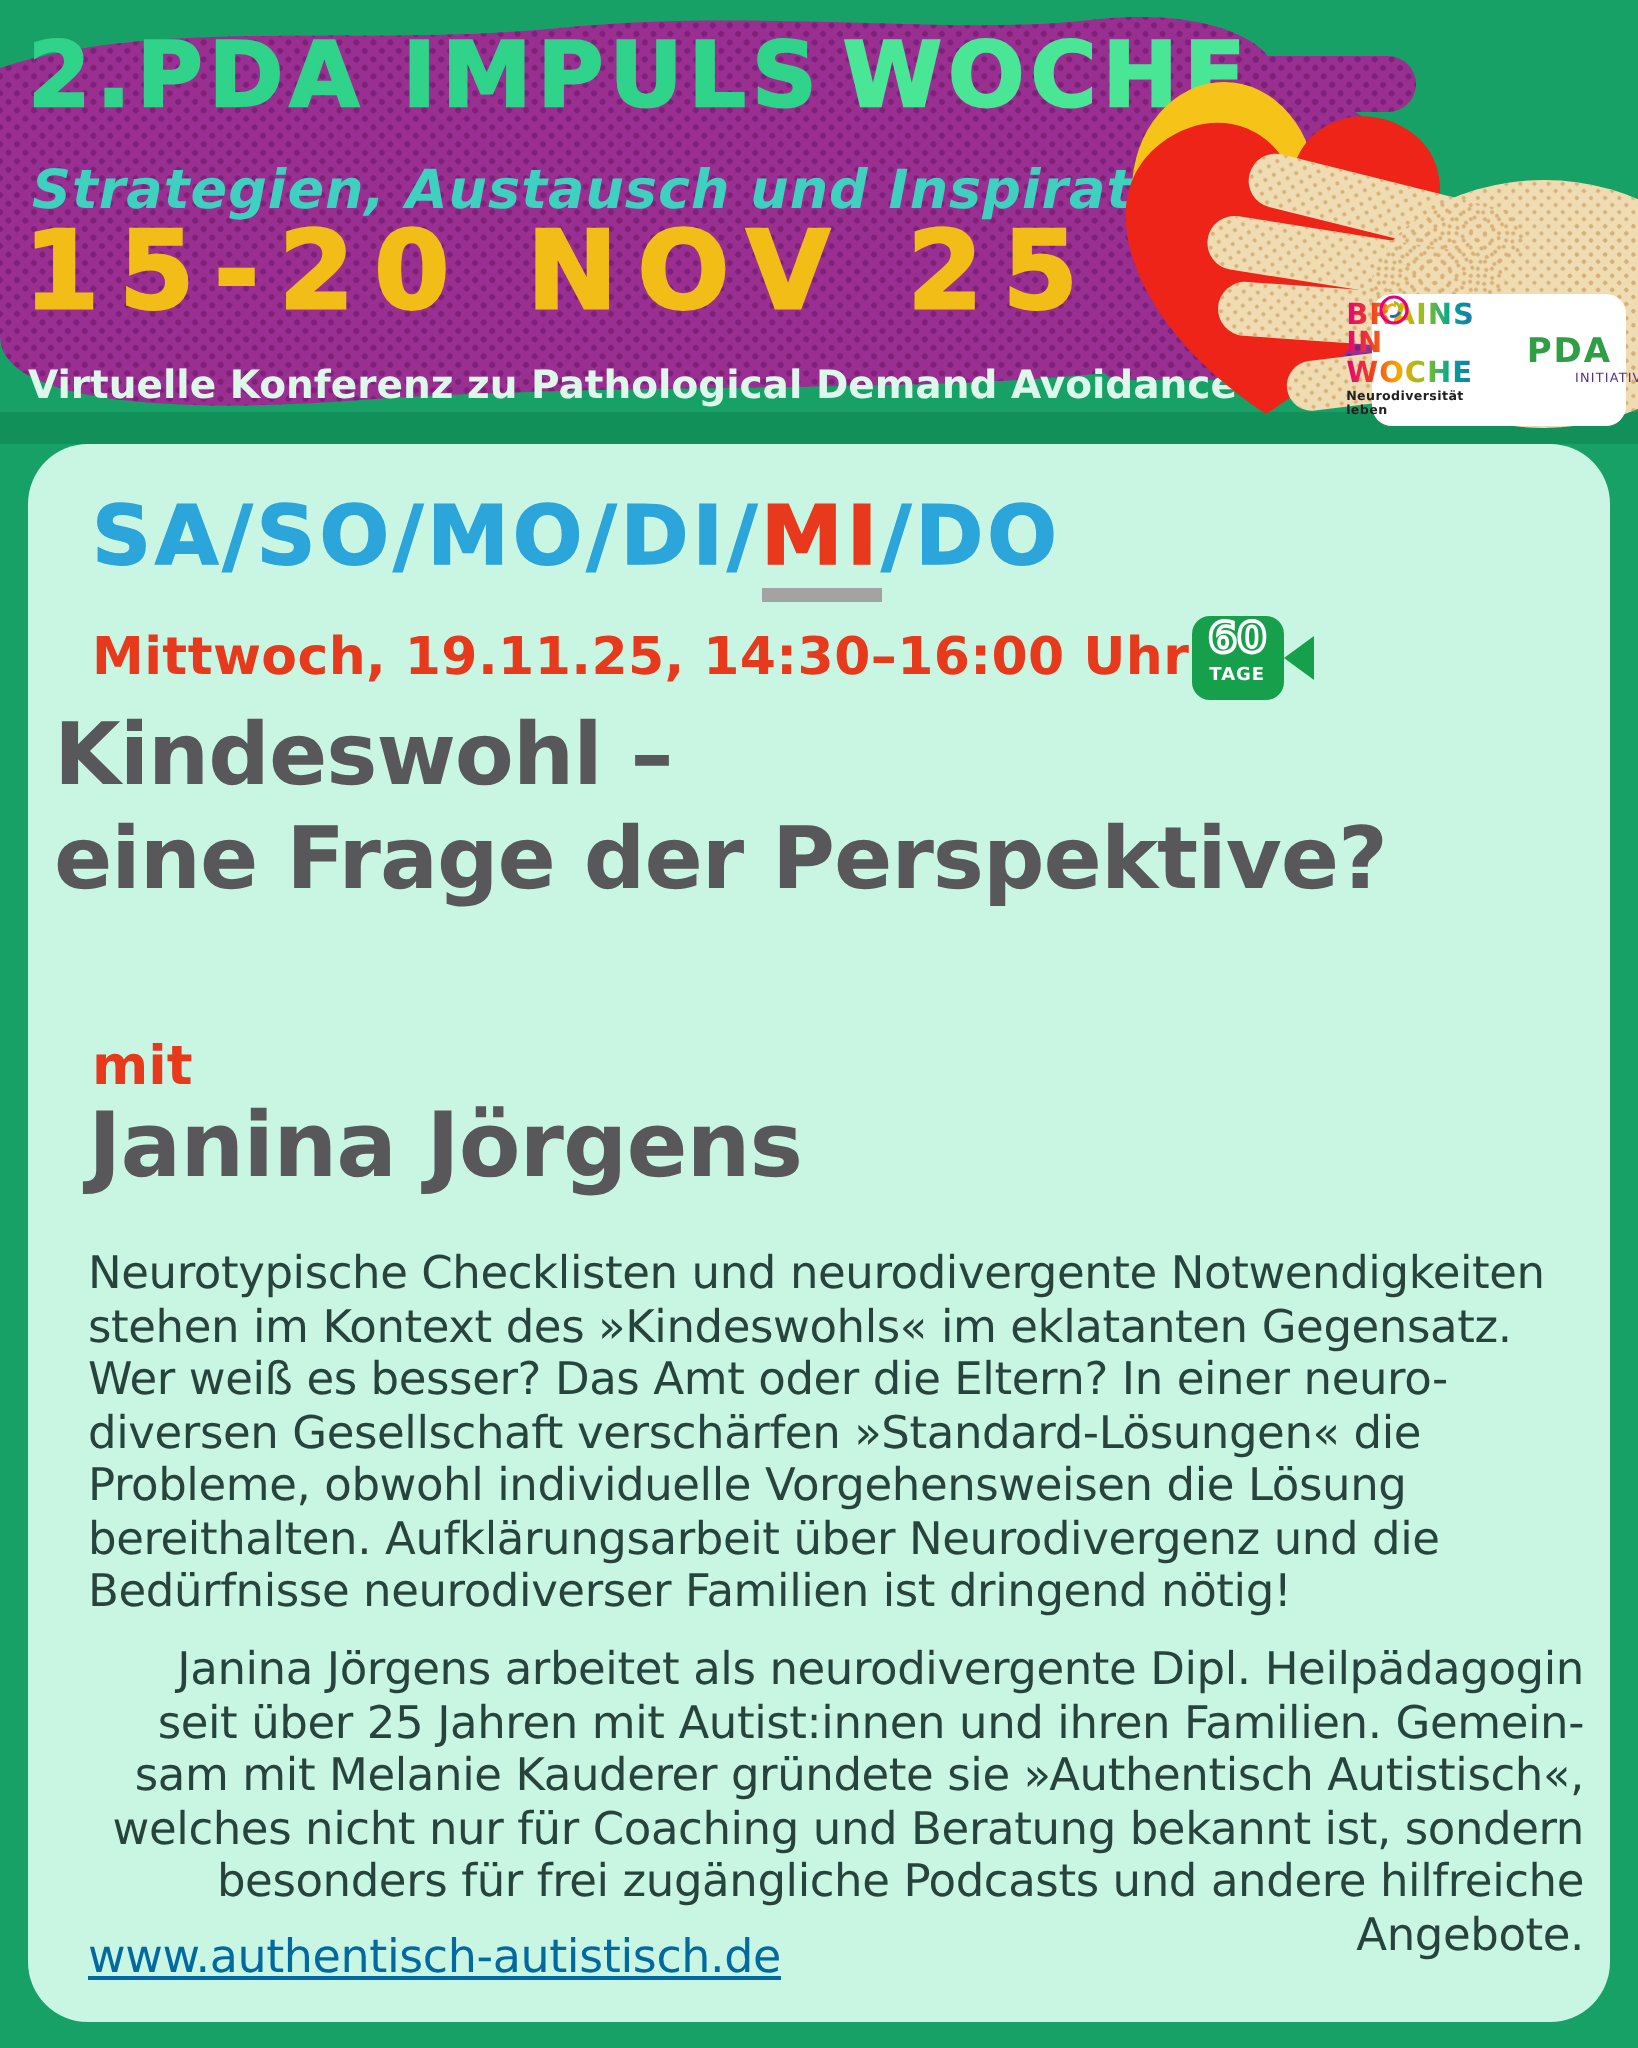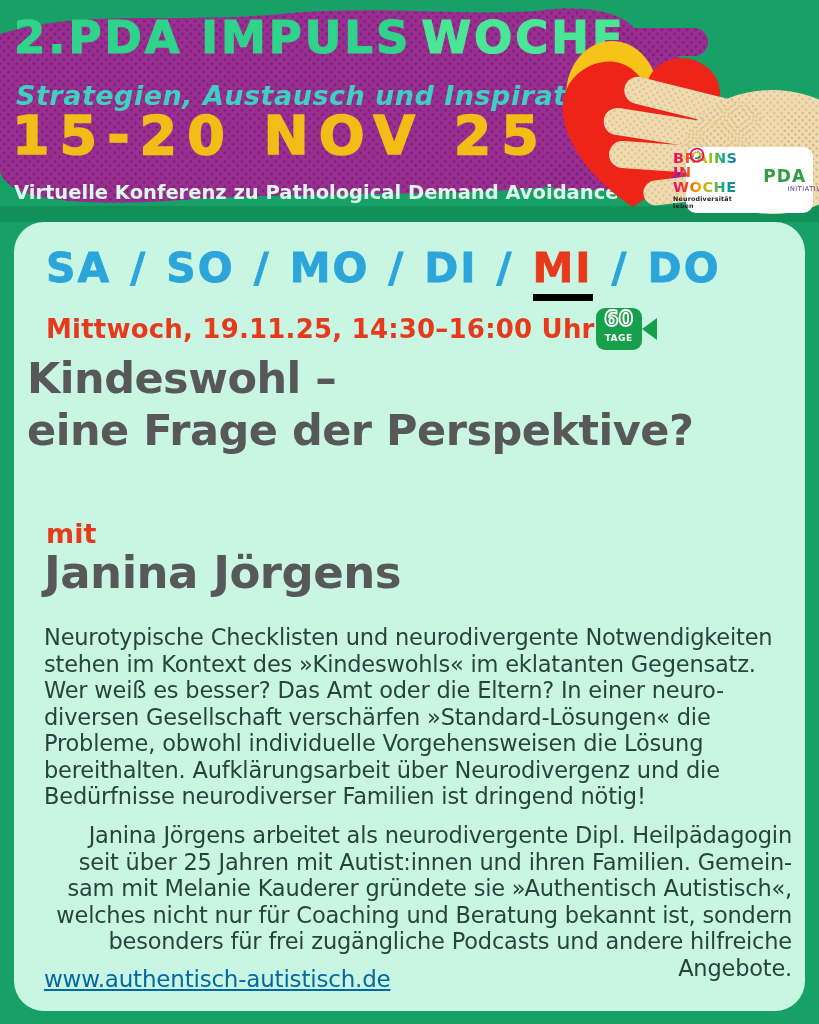--- a/index.html
+++ b/index.html
@@ -39,24 +39,24 @@
   .tagline{font-size:6.3px;font-weight:700;color:#222;margin-top:2px;letter-spacing:0.2px;}
   .pdacol{display:flex;flex-direction:column;align-items:center;line-height:1;}
   .pda-word{font-weight:800;font-size:17px;color:#2f9e44;letter-spacing:1px;}
   .pda-init{font-weight:400;font-size:6.4px;color:#5b2d8e;letter-spacing:0.6px;margin-top:1px;padding-left:44px;}
 
   
   #card{left:14px;top:222px;width:791px;height:789px;background:#c9f6e3;
         border-radius:30px;z-index:4;}
   #card .abs{position:absolute;}
 
-  #daynav{left:32px;top:22px;display:flex;align-items:flex-start;gap:19px;
+  #daynav{left:32px;top:22px;display:flex;align-items:flex-start;
           font-size:41px;font-weight:800;color:#2ba5da;letter-spacing:2px;
           -webkit-text-stroke:0.8px currentColor;}
-  .day-active{color:#e8391c;border-bottom:7px solid #000000;padding-bottom:2px;}
+  .day-active{color:#e8391c;border-bottom:7px solid #a3a3a3;padding-bottom:2px;}
 
   #daterow{left:32px;top:84px;display:flex;align-items:center;gap:0;}
   #datetime{font-size:26px;font-weight:600;color:#e73a1c;letter-spacing:0.2px;}
   #badge{position:relative;width:62px;height:46px;}
   #badge svg{position:absolute;left:0;top:0;}
   .badge-num{position:absolute;left:2px;top:3px;width:44px;text-align:center;
              font-size:21px;font-weight:800;color:#fff;line-height:1;}
   @supports (-webkit-text-stroke:2px #fff){
     .badge-num{color:#17a04c;-webkit-text-stroke:1.8px #fff;}
   }

